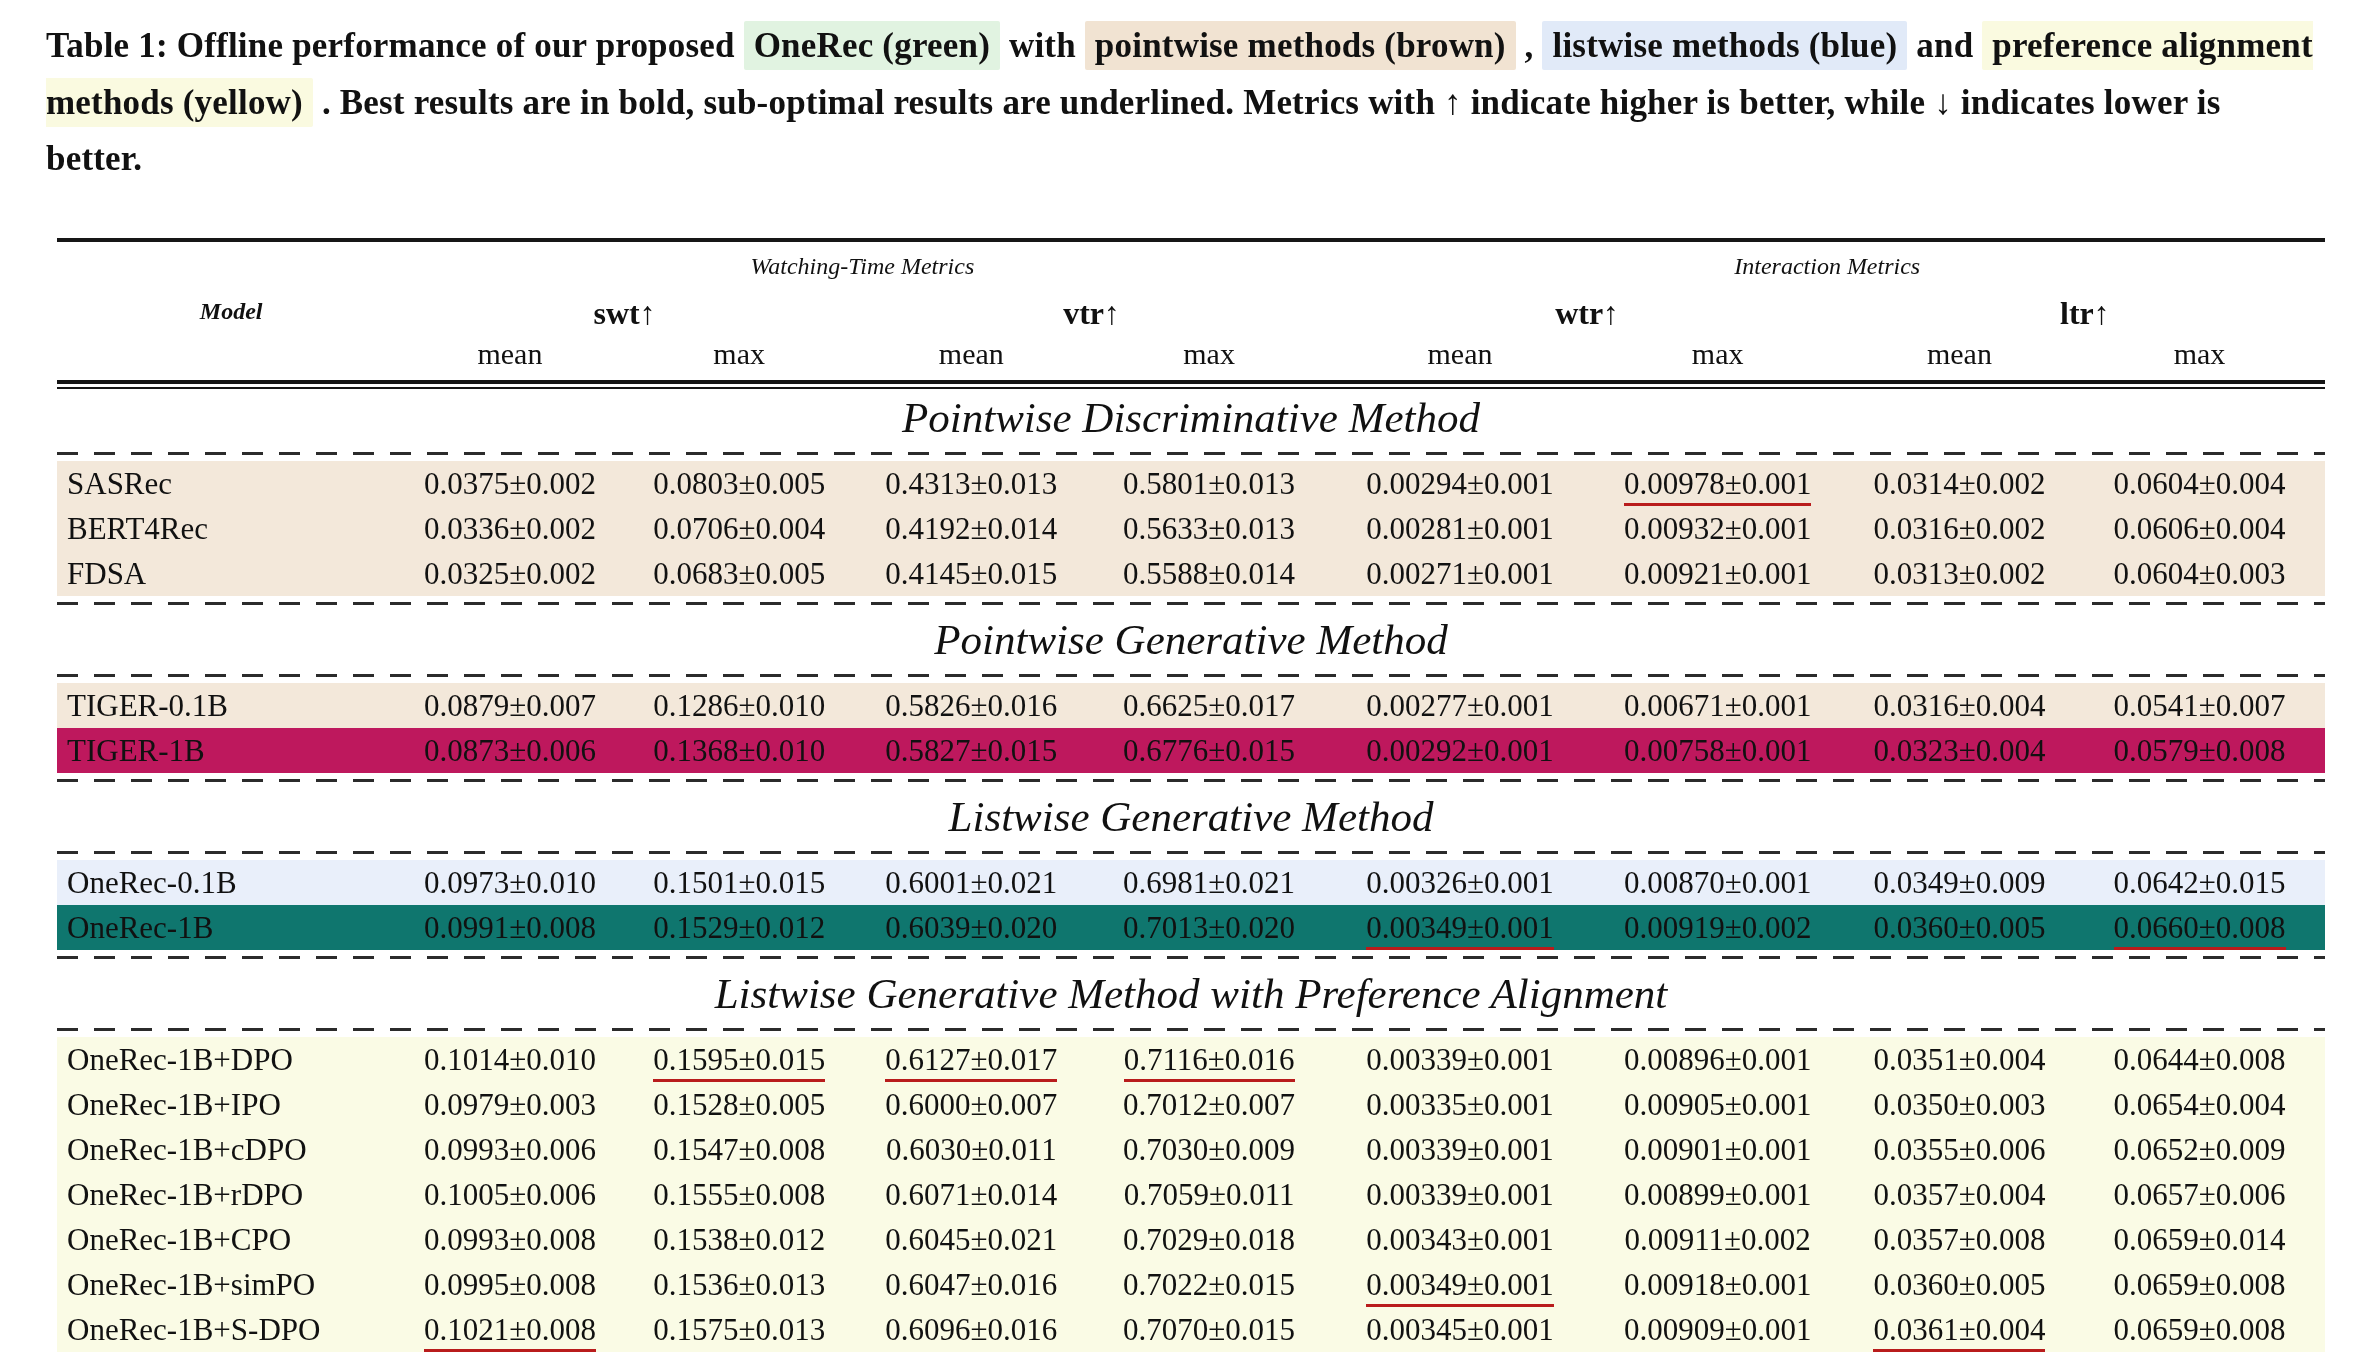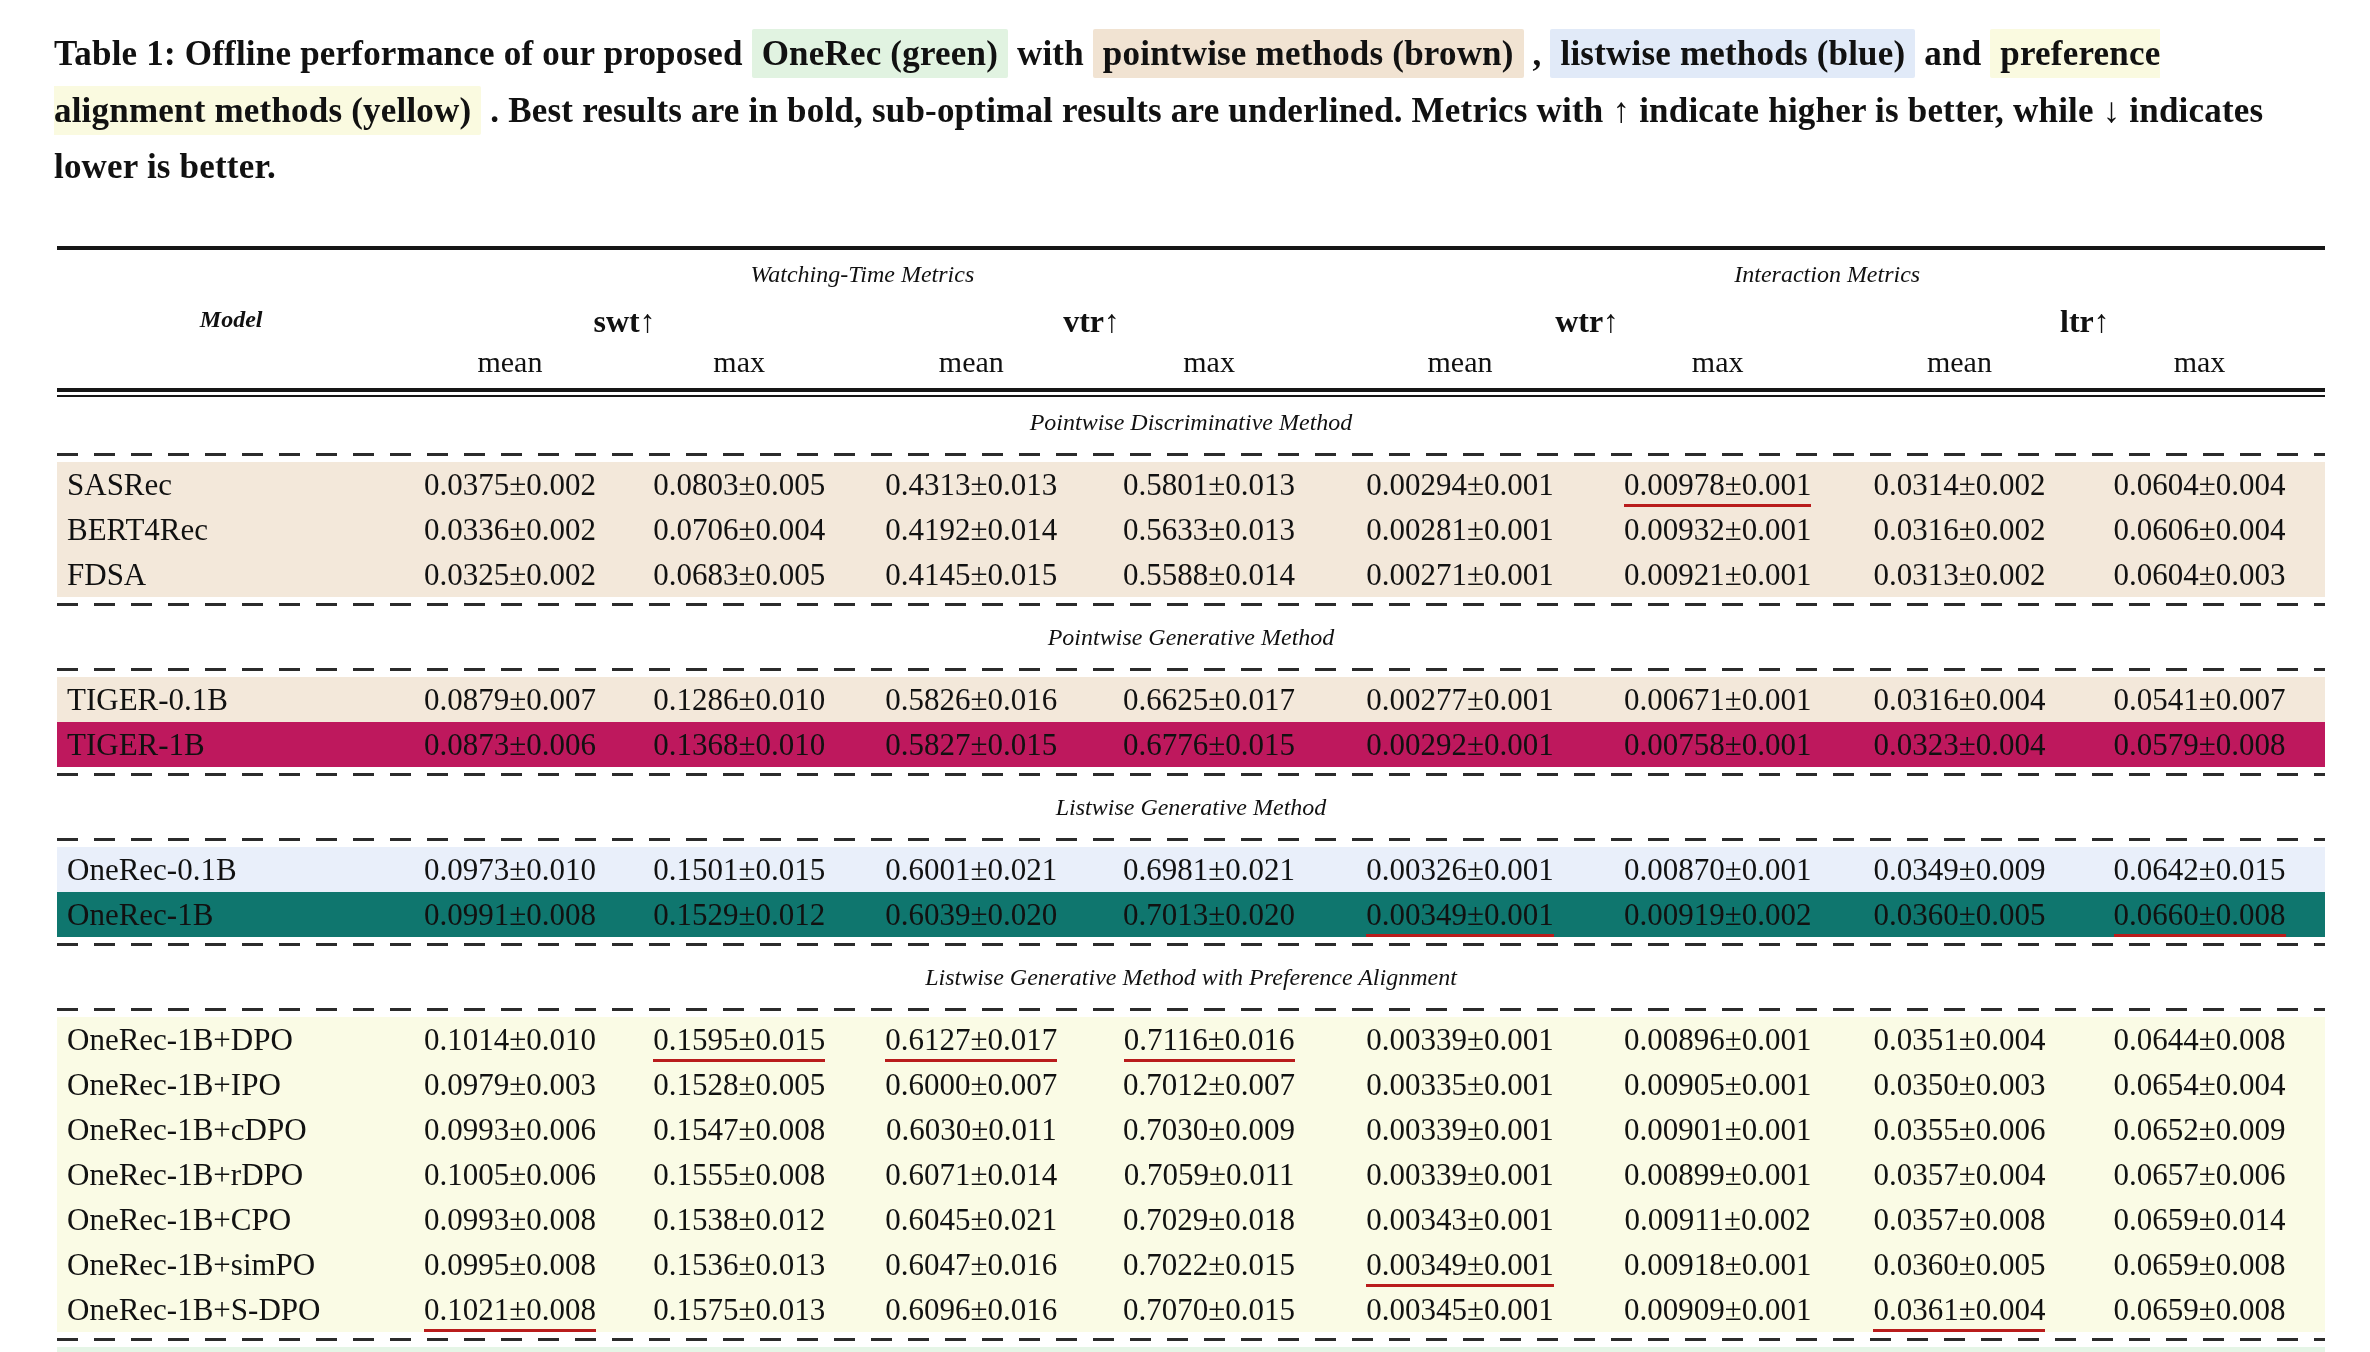--- a/index.html
+++ b/index.html
@@ -9,21 +9,21 @@
     width: 2370px;
     height: 1352px;
     font-family: "Liberation Serif", "DejaVu Serif", serif;
     color: #111;
     box-sizing: border-box;
   }
   *, *:before, *:after { box-sizing: inherit; }
 
   
   .caption {
-    margin: 10px;
+    margin: 2px;
     padding: 16px 48px 0 44px;
     font-size: 35px;
     font-weight: bold;
     line-height: 1.62;
     letter-spacing: 0.2px;
   }
   .caption .seg { border-radius: 2px; }
   .caption .seg.hl { padding: 5px 10px 5px 10px; }
 
   
@@ -77,21 +77,21 @@
   .dash-cell { padding: 6px 0; }
   .dashline {
     height: 3px;
     background-image: repeating-linear-gradient(90deg,
       #2b2b2b 0, #2b2b2b 21px, transparent 21px, transparent 37px);
   }
 
   
   .section-title {
     font-style: italic;
-    font-size: 24px;
+    font-size: 43px;
     text-align: center;
     height: 50px;
     padding: 4px 0;
   }
   tr.data-row td {
     font-size: 31px;
     text-align: center;
     height: 45px;
   }
   tr.data-row td.model {

